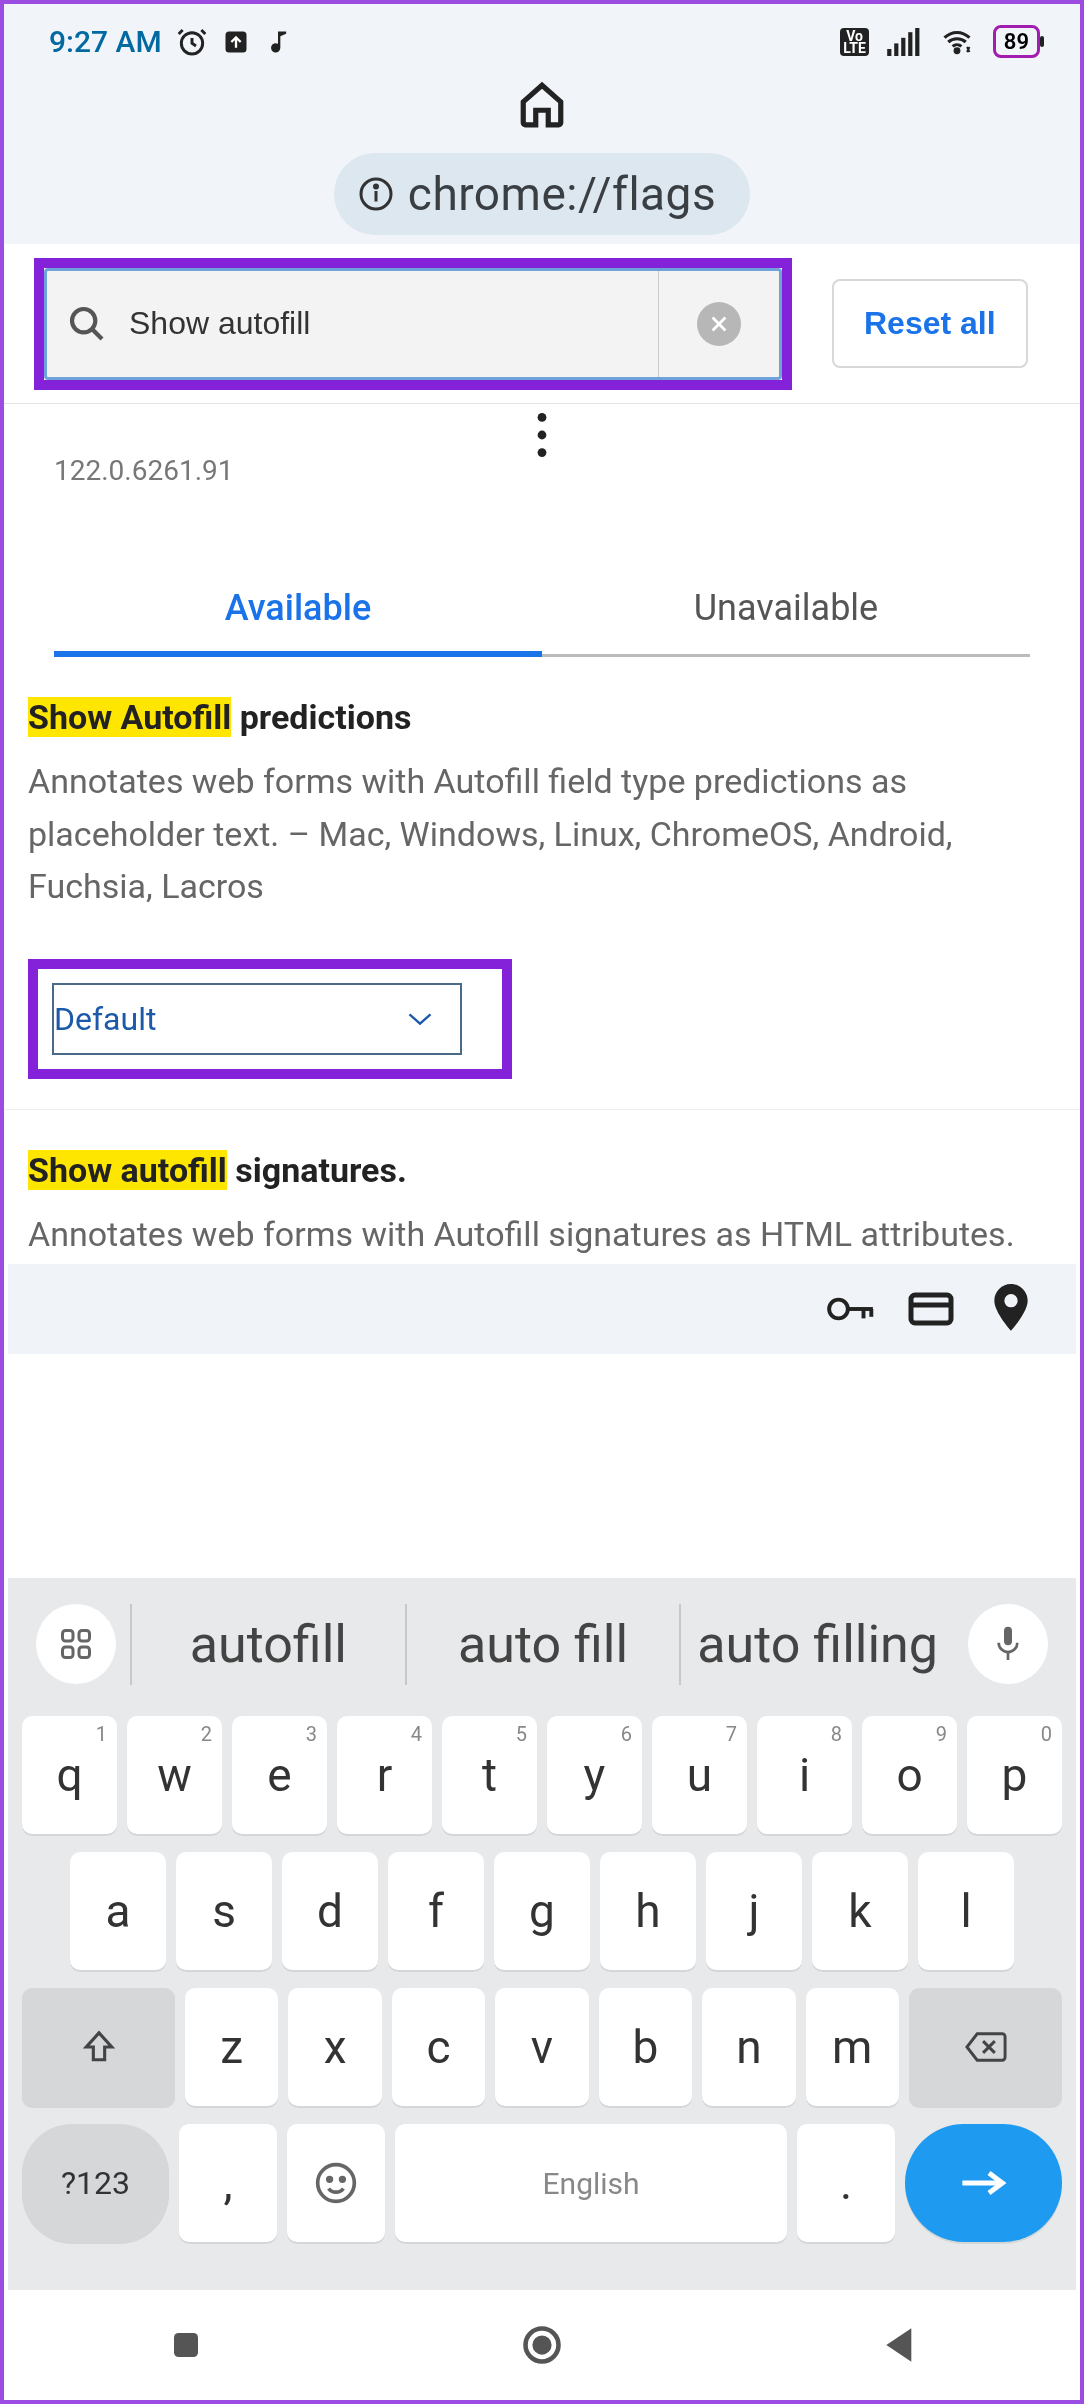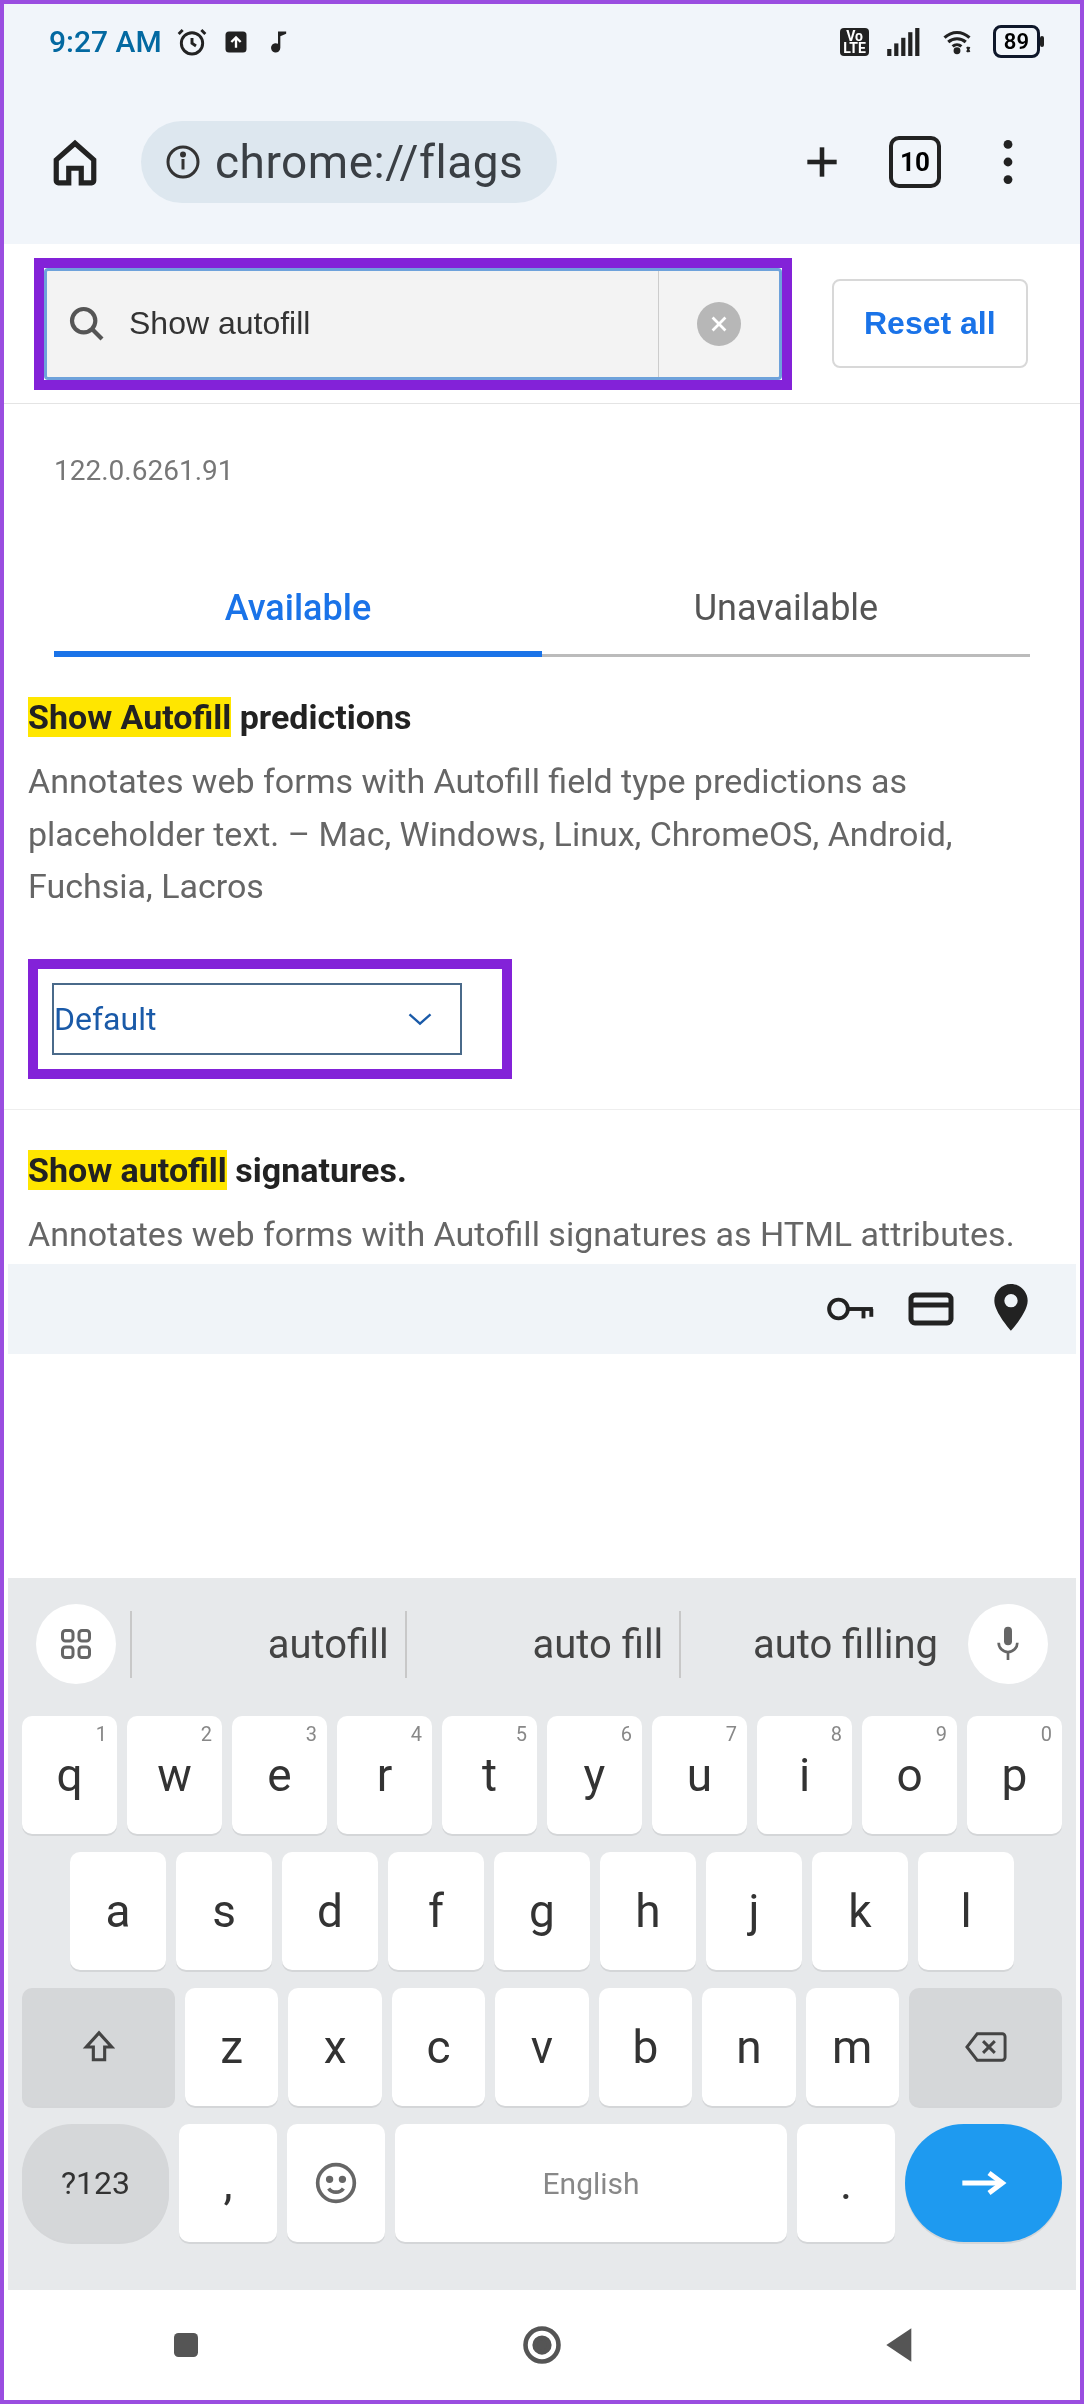--- a/index.html
+++ b/index.html
@@ -4,26 +4,26 @@
 <style>
   * { box-sizing: border-box; margin: 0; padding: 0; }
   html, body { width: 1084px; height: 2404px; font-family: Roboto, Arial, sans-serif; background: #fff; }
   .frame { width: 1084px; height: 2404px; border: 4px solid #9a4de0; position: relative; overflow: hidden; background: #fff; }
   
   
   .status-bar { height: 75px; display: flex; align-items: center; justify-content: space-between; padding: 0 40px 0 45px; background: #f1f5fa; }
   .status-left { display: flex; align-items: center; gap: 14px; font-size: 30px; font-weight: 500; color: #0369a1; }
   .status-right { display: flex; align-items: center; gap: 18px; }
   .status-icon svg { display: block; }
-  .battery-box { border: 3px solid #0f172a; border-radius: 8px; padding: 1px 8px; font-size: 22px; font-weight: 600; position: relative; }
+  .battery-box { border: 3px solid #a21caf; border-radius: 8px; padding: 1px 8px; font-size: 22px; font-weight: 600; position: relative; }
   .battery-box::after { content: ""; position: absolute; right: -7px; top: 30%; height: 40%; width: 4px; background: #222; border-radius: 2px; }
   .volte-box { background: #222; color: #fff; font-size: 14px; font-weight: 700; padding: 2px 3px; border-radius: 4px; line-height: 12px; text-align: center; }
 
   
-  .browser-bar { height: 165px; display: flex; align-items: center; padding: 0 46px; gap: 41px; background: #f1f5fa; }
+  .browser-bar { height: 165px; display: flex; align-items: center; padding: 0 46px; gap: 24px; background: #f1f5fa; flex-direction: column; }
   .home-btn svg { display: block; }
   .url-pill { flex: 0 0 auto; display: flex; align-items: center; gap: 14px; background: #dde7ef; border-radius: 50px; padding: 14px 34px 14px 24px; }
   .url-pill .info-icon { width: 36px; height: 36px; }
   .url-text { font-size: 46px; color: #3a3f44; letter-spacing: 0.5px; }
   .spacer { flex: 1; }
   .tab-count { width: 52px; height: 52px; border: 4px solid #222; border-radius: 10px; display: flex; align-items: center; justify-content: center; font-size: 26px; font-weight: 700; }
   .plus-btn, .menu-btn { width: 52px; height: 52px; display: flex; align-items: center; justify-content: center; }
 
   
   .flags-top { height: 160px; border-bottom: 1px solid #e4e4e4; display: flex; align-items: center; padding: 0 30px; gap: 40px; background: #fff; }
@@ -56,21 +56,21 @@
   .dropdown .chev { position: absolute; right: 26px; }
 
   
   .suggest-strip { position: absolute; bottom: 1046px; left: 4px; right: 4px; height: 90px; background: #f0f4f8; display: flex; align-items: center; justify-content: flex-end; gap: 30px; padding: 0 40px; }
   .strip-icon { width: 50px; height: 50px; display: flex; align-items: center; justify-content: center; }
 
   
   .keyboard { position: absolute; bottom: 110px; left: 4px; right: 4px; background: #e7e9eb; padding: 16px 14px 30px 14px; }
   .kb-suggest { display: flex; align-items: center; gap: 0; height: 100px; margin-bottom: 22px; }
   .kb-sug-btn { width: 80px; height: 80px; border-radius: 50%; background: #fff; display: flex; align-items: center; justify-content: center; margin: 0 14px; }
-  .sug-word { flex: 1; text-align: right; font-size: 40px; color: #444; border-left: 2px solid #c8c8c8; padding: 10px 16px; }
+  .sug-word { flex: 1; text-align: center; font-size: 52px; color: #444; border-left: 2px solid #c8c8c8; padding: 10px 0; }
   .sug-word:first-of-type { border-left: none; }
   .kb-row { display: flex; gap: 10px; margin-bottom: 18px; justify-content: center; }
   .key { background: #fff; border-radius: 10px; height: 118px; flex: 1; display: flex; align-items: center; justify-content: center; font-size: 46px; color: #333; position: relative; box-shadow: 0 2px 0 rgba(0,0,0,0.08); }
   .key .sup { position: absolute; top: 6px; right: 10px; font-size: 20px; color: #888; }
   .key.wide15 { flex: 1.5; }
   .key.gray { background: #d5d7d9; }
   .key.space { flex: 4; font-size: 30px; color: #888; }
   .key.enter { background: #1e9af0; color: #fff; border-radius: 60px; flex: 1.6; }
   .row2pad { padding: 0 48px; }
 

